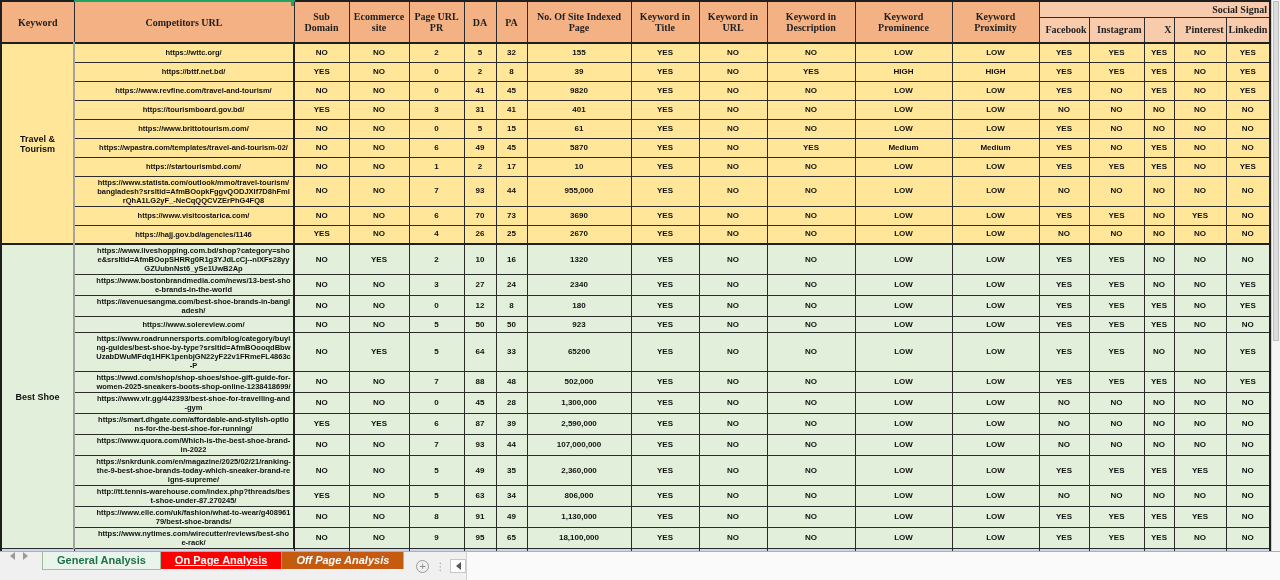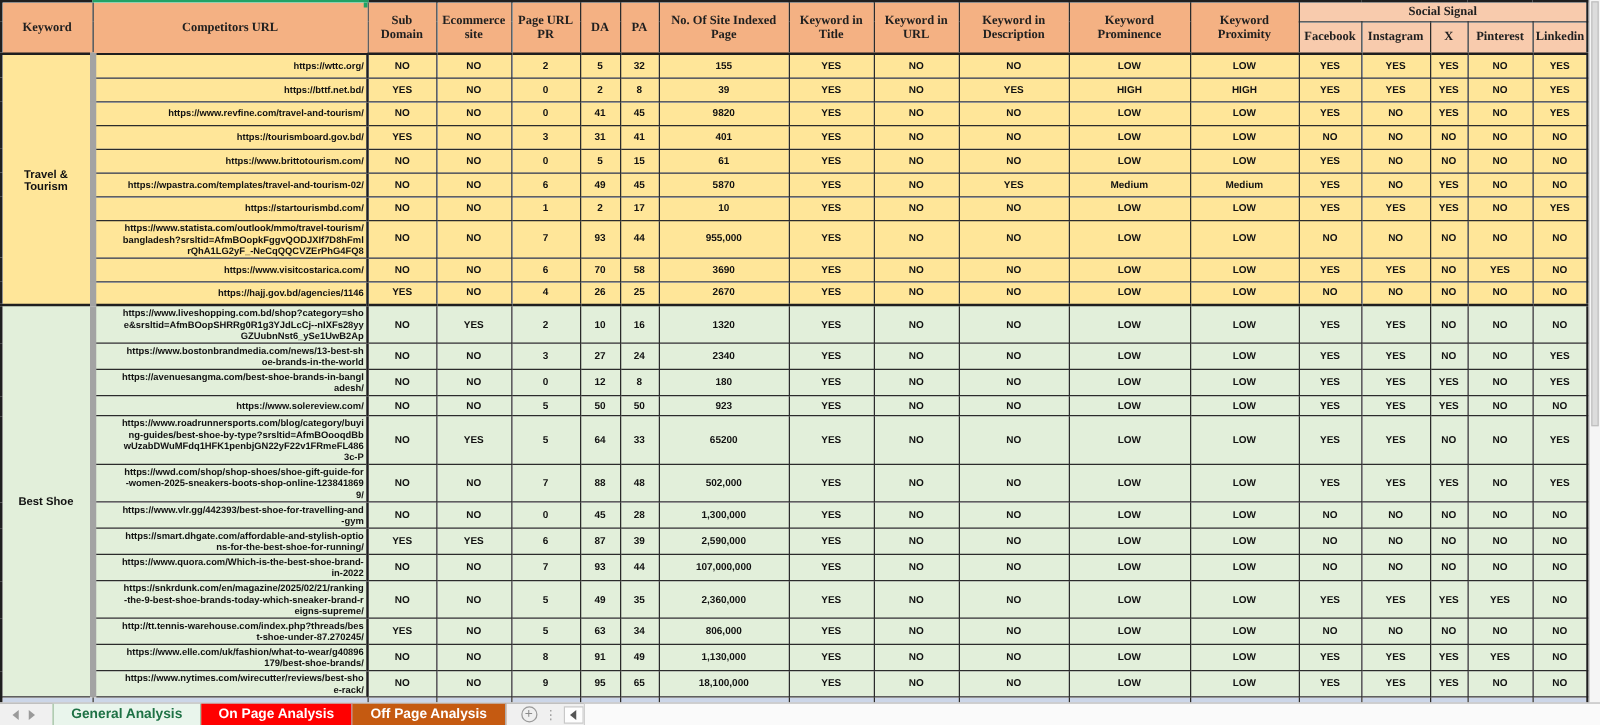--- a/index.html
+++ b/index.html
@@ -6,51 +6,51 @@
   html, body { margin: 0; padding: 0; width: 1280px; height: 580px; overflow: hidden;
     font-family: "Liberation Sans", sans-serif; background: #f0f0f0; }
   .sheet { position: absolute; top: 0; left: 0; width: 1280px; height: 562px;
     background: #ffffff; overflow: hidden; }
   table { border-collapse: collapse; table-layout: fixed; width: 1271px;
     border: 2px solid #1f1f1f; }
   th, td { border: 1px solid #2b2b2b; overflow: hidden; }
   thead th { background: var(--c-header, #F4B183); font-family: "Liberation Serif", serif;
     font-weight: bold; font-size: 10px; line-height: 1.1; color: #1f1f1f;
     text-align: center; vertical-align: middle; padding: 1px 2px; }
-  thead th.social-group, thead th.social-sub { background: var(--c-header_light, #F8CBAD); }
+  thead th.social-group, thead th.social-sub { background: var(--c-header_light, #F8CBAD); text-align: right; }
   thead tr.h1 { height: 16px; } thead tr.h2 { height: 26px; }
   th.competitors { position: relative; border-top: 2px solid var(--c-selection_green, #21A366); }
   th.competitors::after { content: ""; position: absolute; top: -1px; right: -2px;
     width: 5px; height: 5px; background: var(--c-selection_green, #21A366); }
   tbody td { font-size: 8px; font-weight: bold; color: #111; text-align: center;
     vertical-align: middle; padding: 1px 2px; line-height: 10px; }
   tbody tr.group-yellow td { background: var(--c-group_yellow, #FFE699); height: 19px; }
   tbody tr.group-green td  { background: var(--c-group_green, #E2EFDA); height: 16px; }
-  td.url-cell { text-align: right; word-break: break-all; font-size: 7.5px; line-height: 9px;
+  td.url-cell { text-align: center; word-break: break-all; font-size: 7.5px; line-height: 9px;
     border-right: 2px solid #1f1f1f; padding-left: 21px; }
-  td.kw-cell { font-size: 9px; border-right: 5px solid #a3a3a3; }
+  td.kw-cell { font-size: 9px; border-right: 2px solid #a3a3a3; }
   tbody tr.group-start td { border-top: 2px solid #1f1f1f; }
   tbody tr.first-data td { border-top: 2px solid #1f1f1f; }
   tr.partial-row td { background: var(--c-partial_row_blue, #CCD6E8); height: 9px; padding: 0; }
   .vscroll { position: absolute; top: 0; right: 0; width: 9px; height: 562px;
     background: #f5f5f5; border-left: 1px solid #cfcfcf; }
   .vscroll-thumb { position: absolute; top: 1px; left: 1px; width: 6px; height: 340px;
     background: #dcdcdc; border: 1px solid #c0c0c0; }
-  .tabbar { position: absolute; bottom: 0; left: 0; width: 1280px; height: 18px;
-    background: #f0f0f0; border-top: 1px solid #b0b0b0; display: flex; align-items: center; }
+  .tabbar { position: absolute; bottom: 0; left: 0; width: 1280px; height: 29px;
+    background: #f0f0f0; border-top: 1px solid #b0b0b0; display: flex; align-items: flex-start; }
   .sheet-nav { display: flex; align-items: center; gap: 8px; padding: 0 14px 0 10px; }
   .nav-arrow { width: 0; height: 0; border-top: 4px solid transparent; border-bottom: 4px solid transparent; }
   .nav-arrow.left  { border-right: 5px solid #9a9a9a; }
   .nav-arrow.right { border-left: 5px solid #9a9a9a; }
   .tab { font-size: 11px; font-weight: bold; line-height: 17px; padding: 0 14px;
     border-right: 1px solid #b0b0b0; white-space: nowrap; cursor: default; }
   .tab.active { background: #e9f5ec; color: var(--c-tab_active_text, #1E7145);
     border: 1px solid #9fbf9f; border-top: none; }
-  .tab.red    { background: var(--c-tab_onpage_bg, #FF0000); color: #ffffff; }
-  .tab.orange { background: var(--c-tab_offpage_bg, #C55A11); color: #ffffff; }
+  .tab.red    { background: var(--c-tab_onpage_bg, #FF0000); color: #ffffff; text-decoration: underline; }
+  .tab.orange { background: var(--c-tab_offpage_bg, #C55A11); color: #ffffff; font-style: italic; }
   .add-sheet { align-self: center; margin-left: 12px; width: 13px; height: 13px;
     border: 1px solid #9a9a9a; border-radius: 50%; color: #8a8a8a; font-size: 11px;
     line-height: 11px; text-align: center; }
   .splitter { margin-left: auto; align-self: center; color: #999; font-size: 10px;
     letter-spacing: -1px; padding: 0 6px; }
   .hscroll-left { align-self: center; width: 16px; height: 14px; background: #fdfdfd;
     border: 1px solid #c8c8c8; display: flex; align-items: center; justify-content: center; }
   .hscroll-left .nav-arrow.left { border-right-color: #555; }
   .hscroll-track { flex: 1 1 auto; align-self: stretch; background: #fafafa;
     border-left: 1px solid #d0d0d0; }
@@ -258,21 +258,21 @@
           <td class="val-cell">NO</td>
           <td class="val-cell">NO</td>
           <td class="val-cell">NO</td>
         </tr>
         <tr class="group-yellow">
           <td class="url-cell">https://www.visitcostarica.com/</td>
           <td class="val-cell">NO</td>
           <td class="val-cell">NO</td>
           <td class="val-cell">6</td>
           <td class="val-cell">70</td>
-          <td class="val-cell">58</td>
+          <td class="val-cell">73</td>
           <td class="val-cell">3690</td>
           <td class="val-cell">YES</td>
           <td class="val-cell">NO</td>
           <td class="val-cell">NO</td>
           <td class="val-cell">LOW</td>
           <td class="val-cell">LOW</td>
           <td class="val-cell">YES</td>
           <td class="val-cell">YES</td>
           <td class="val-cell">NO</td>
           <td class="val-cell">YES</td>

